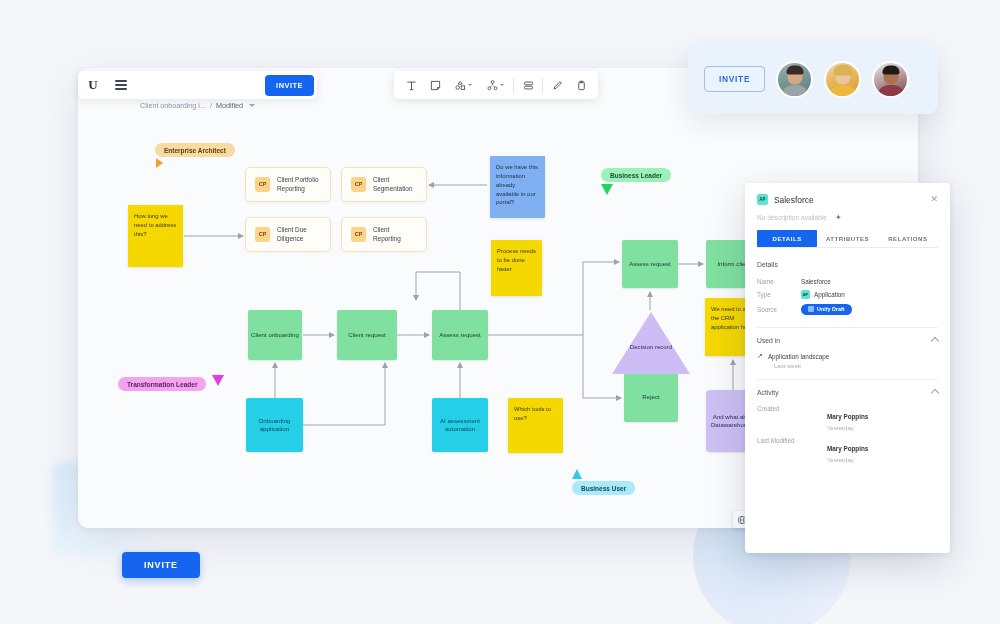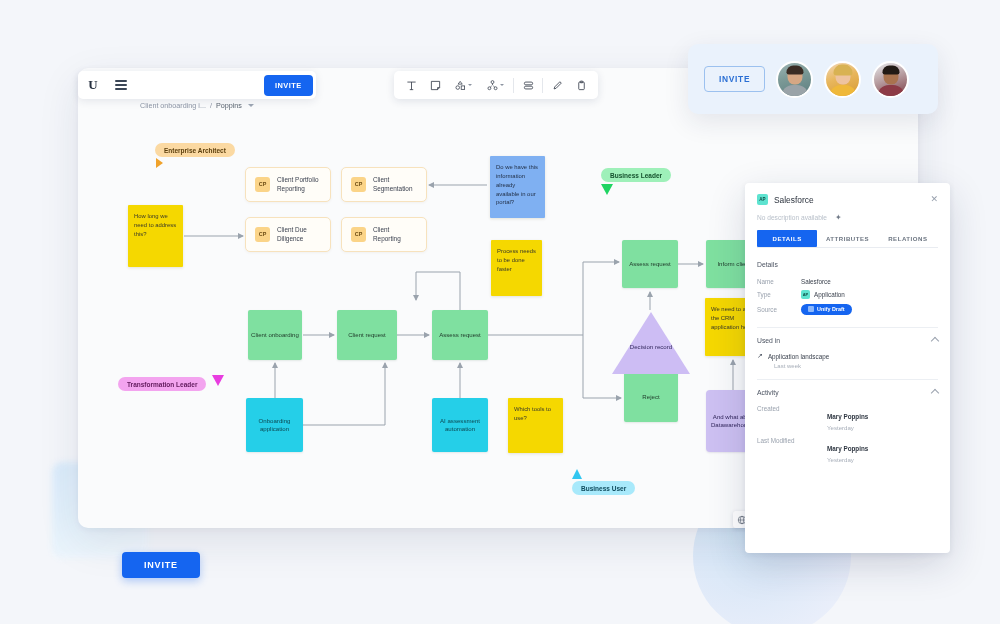--- a/index.html
+++ b/index.html
@@ -292,21 +292,21 @@
   <div class="appbar">
     <div class="logo">U</div>
     <div class="hamburger">
         <i></i>
         <i></i>
         <i></i>
       </div>
     <div class="crumb">
       <span>Client onboarding i...</span>
       <span>/</span>
-      <span class="cur">Poppins</span>
+      <span class="cur">Modified</span>
       <span class="caret"></span>
     </div>
     <button class="publish-btn">INVITE</button>
   </div>
 
   <div class="toolbar">
     <div class="tool">
       <svg width="11" height="11" viewBox="0 0 16 16">
           <path d="M2 3h12M8 3v11" stroke="#343c49" stroke-width="1.2" fill="none"></path>
           <path d="M5.5 14h5" stroke="#343c49" stroke-width="1.2"></path>

